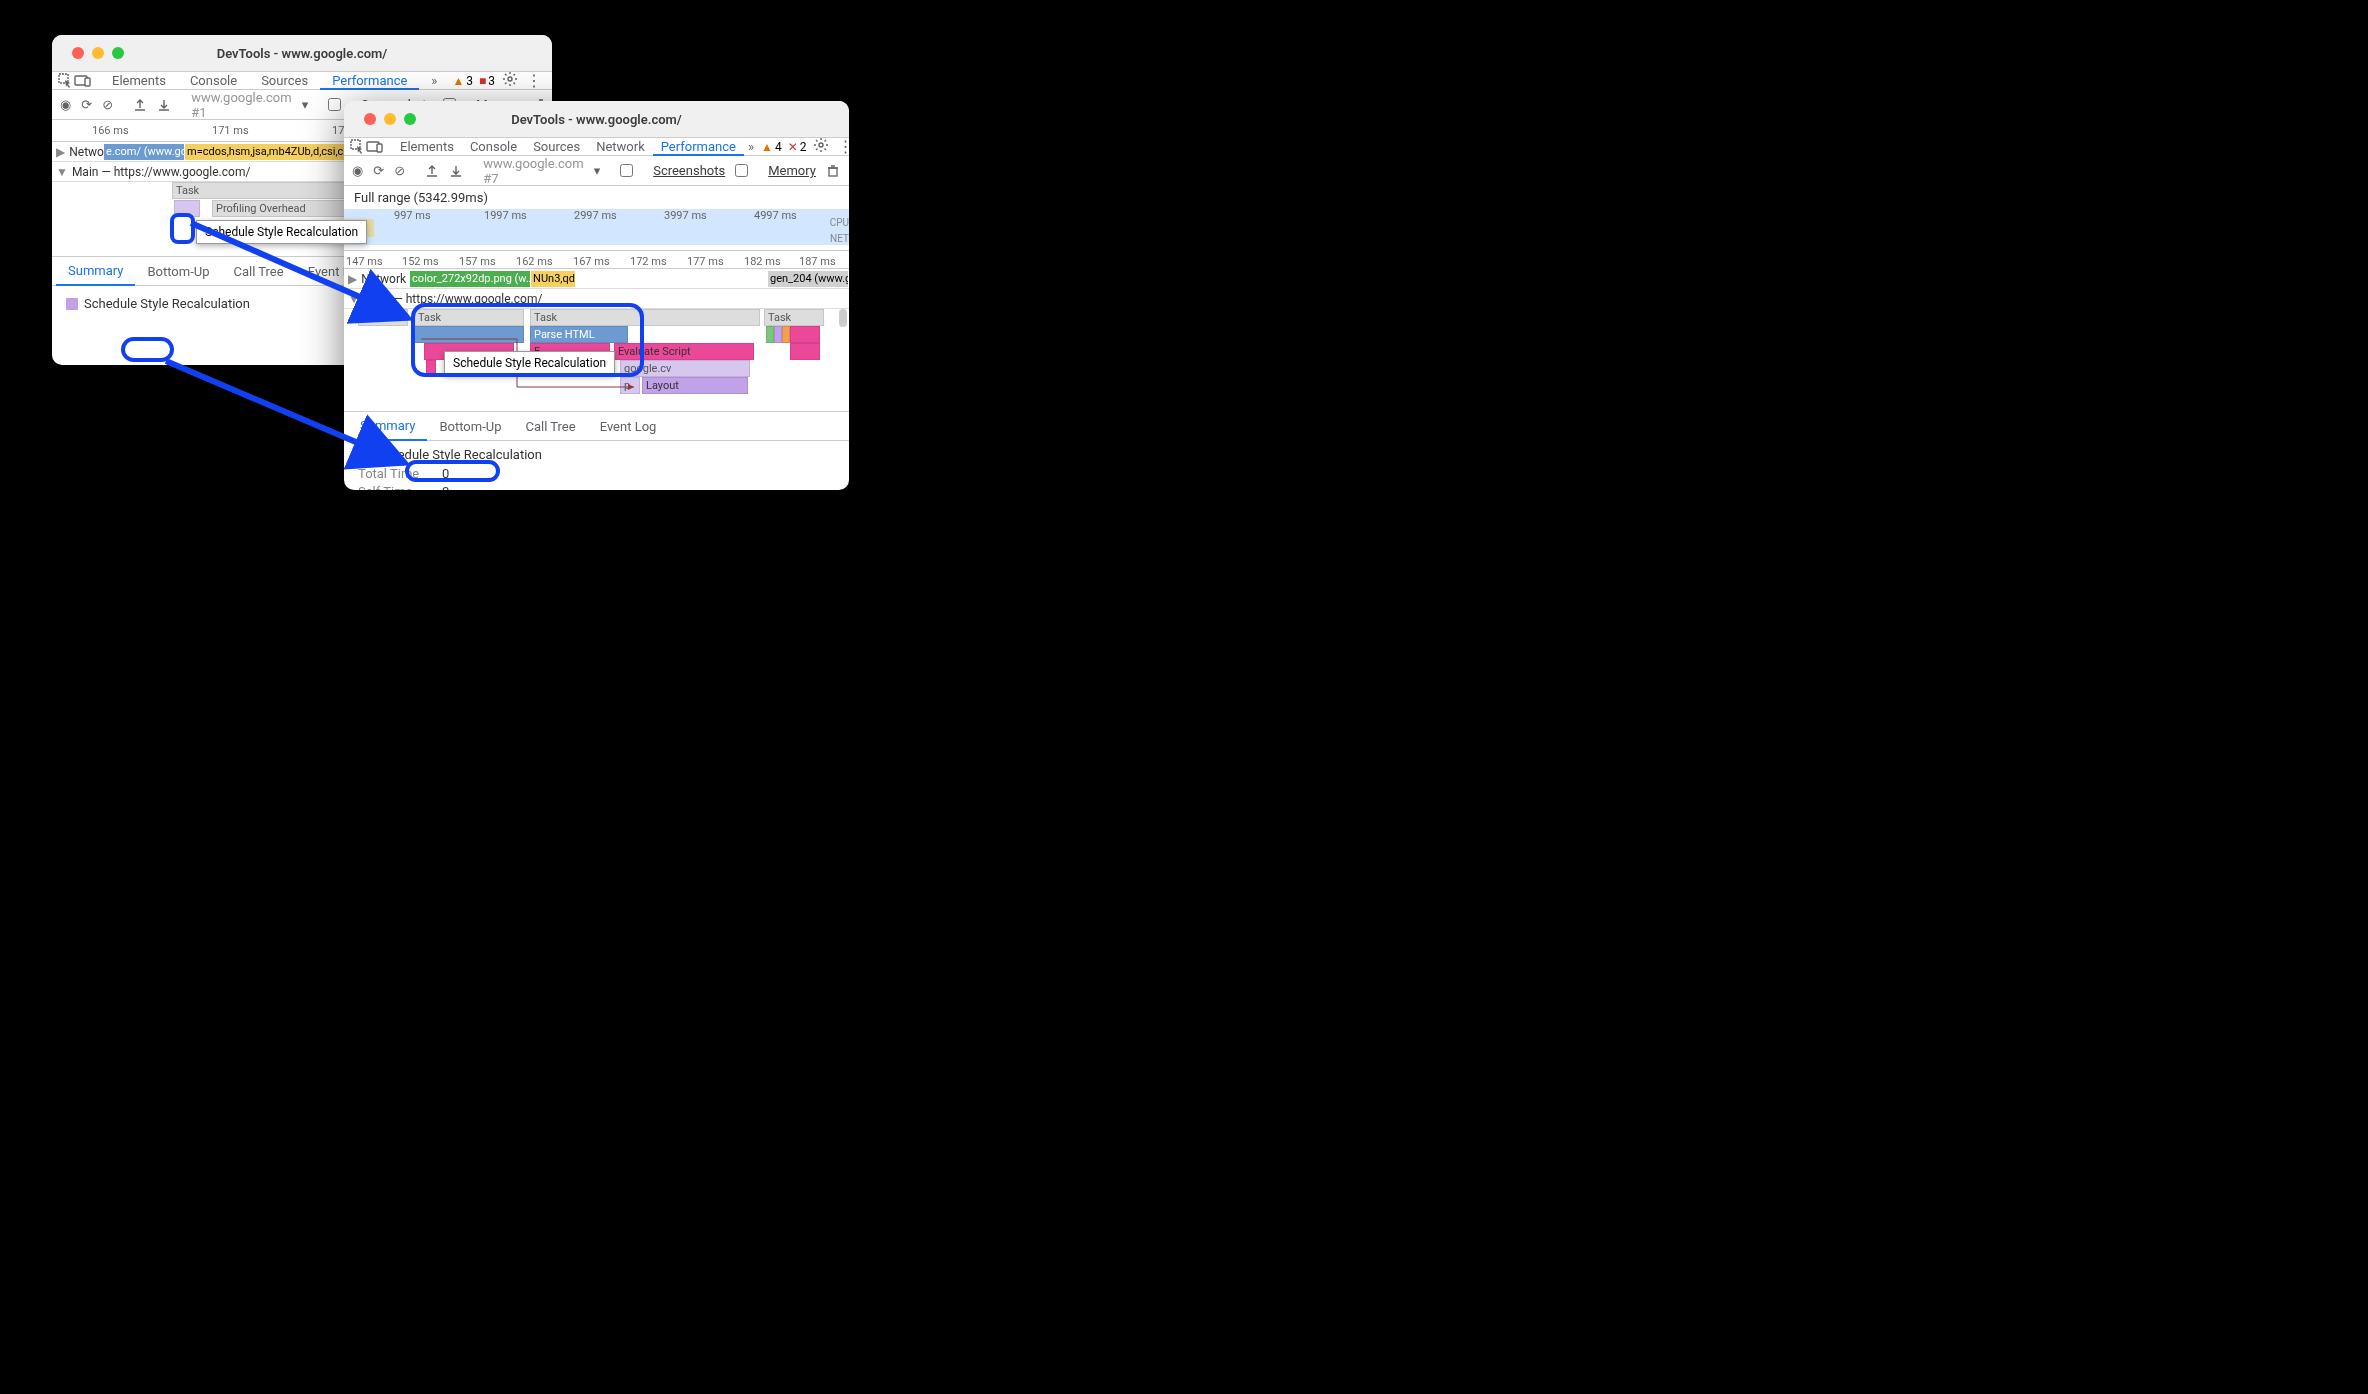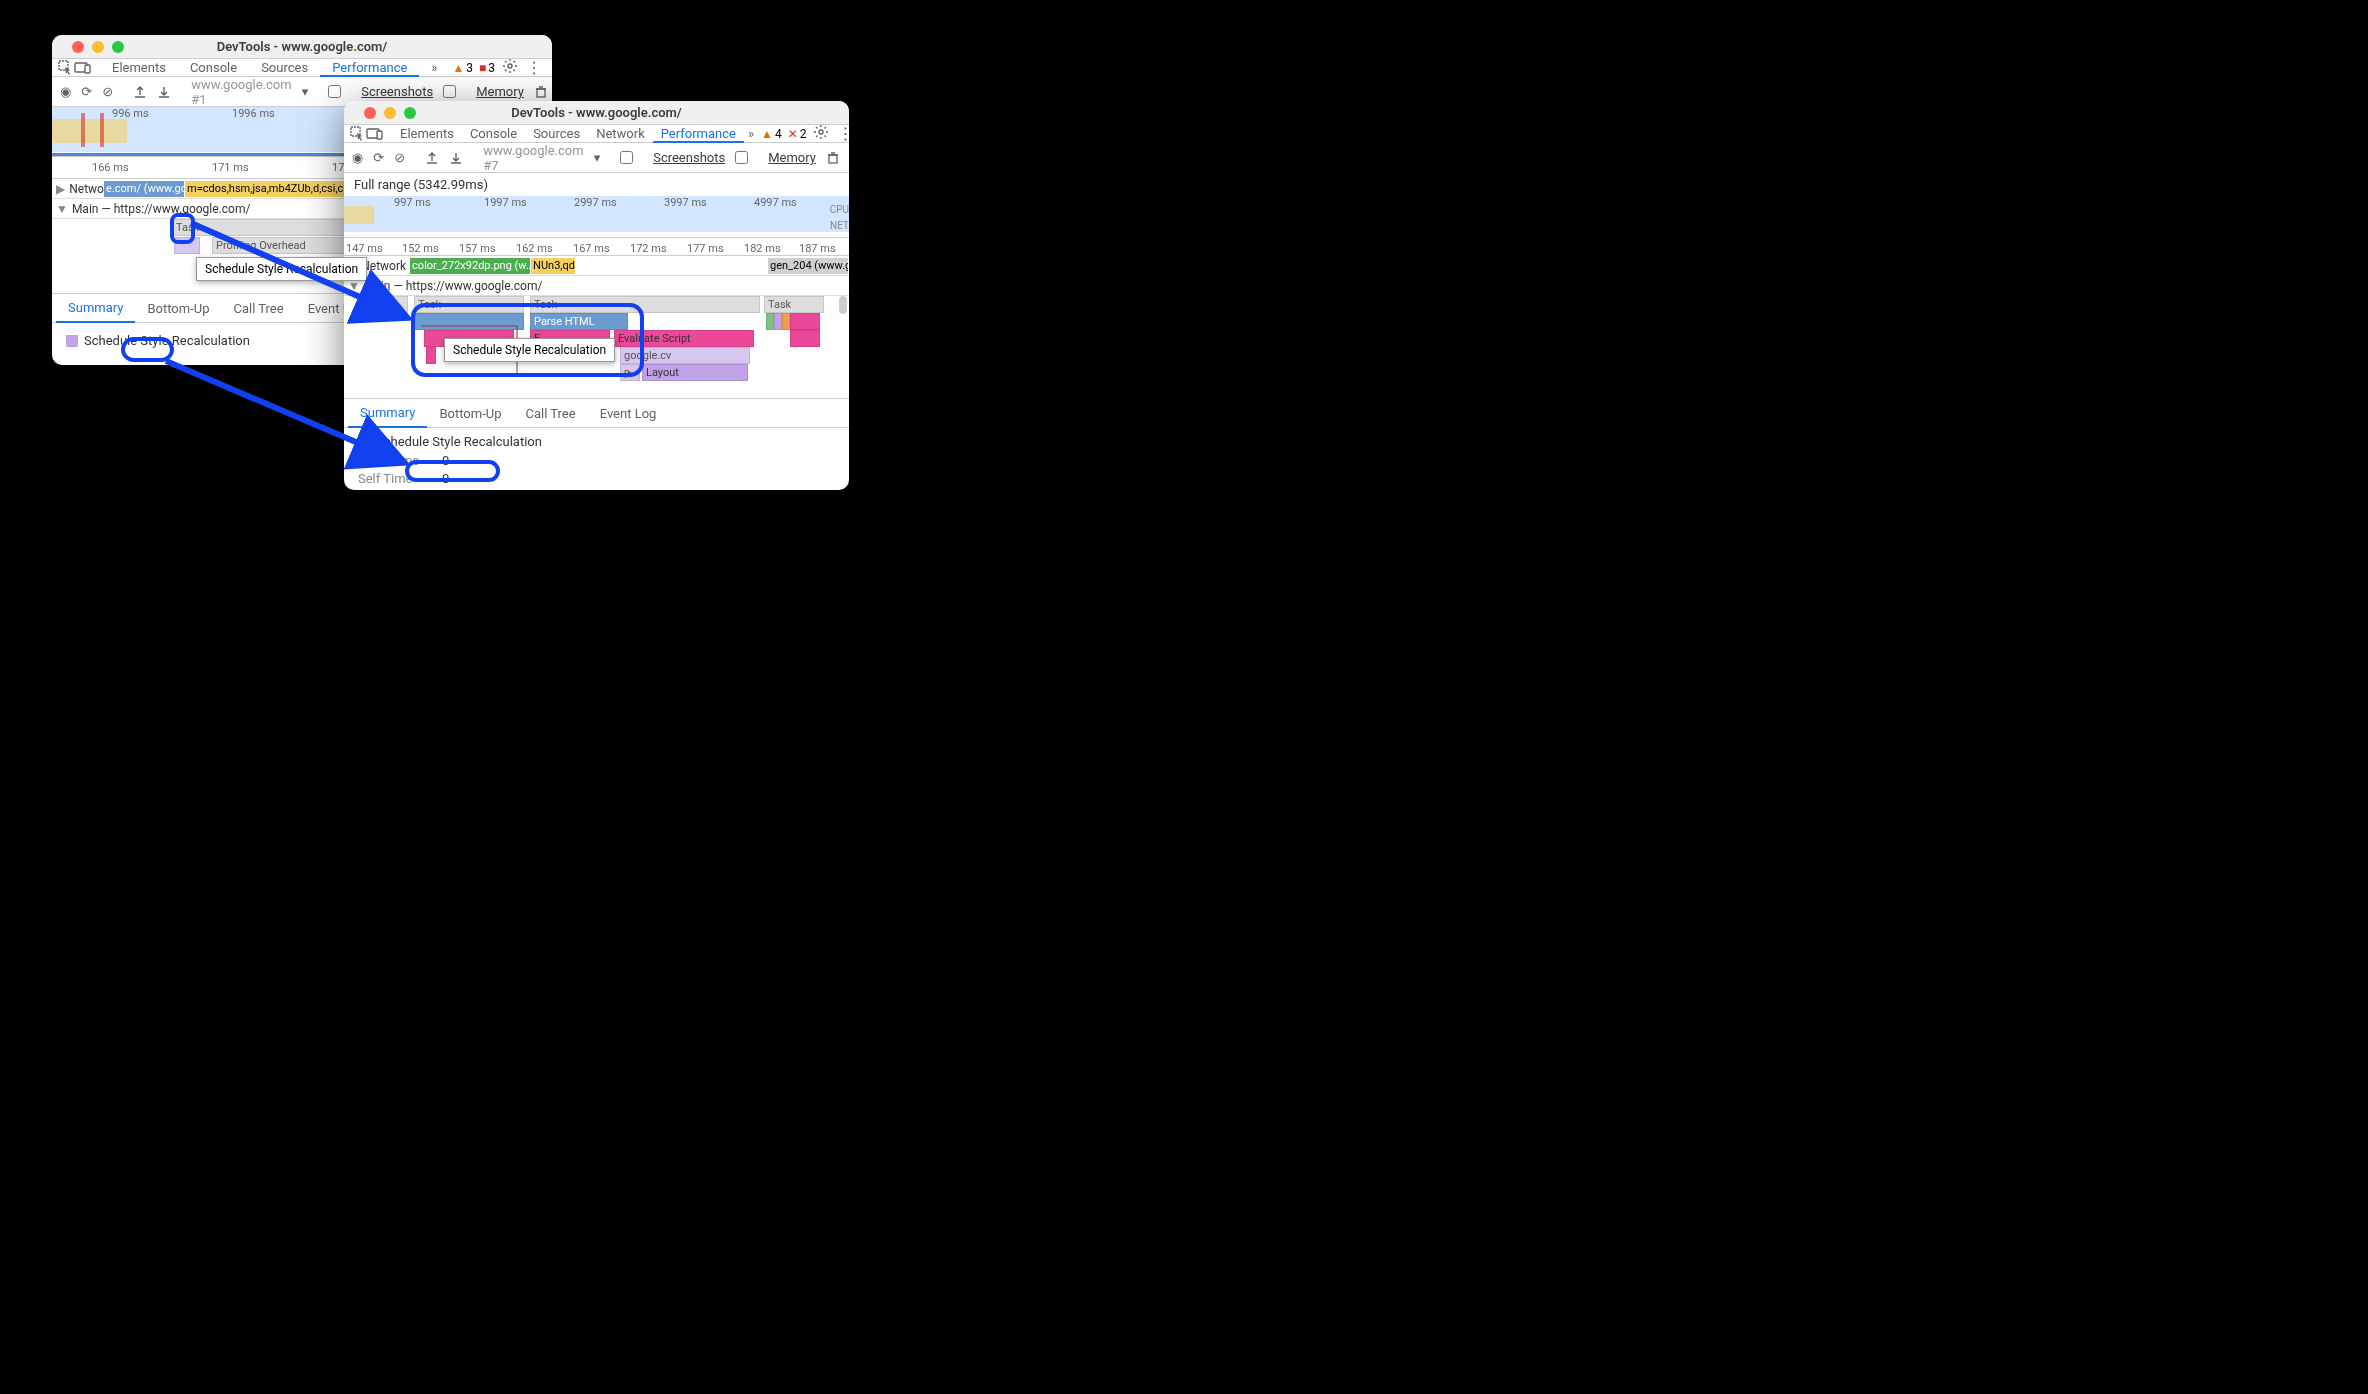--- a/index.html
+++ b/index.html
@@ -8,21 +8,21 @@
 .window {
   position: absolute;
   background: #fff;
   border-radius: 10px;
   box-shadow: 0 10px 40px rgba(0,0,0,0.5);
   overflow: hidden;
 }
 
 .titlebar {
   background: #f0f0f0;
-  height: 24px;
+  height: 37px;
   display: flex;
   align-items: center;
   padding: 0 20px;
   position: relative;
   border-bottom: 1px solid #ccc;
 }
 .traffic { display:flex; gap:8px; }
 .traffic .dot { width:12px; height:12px; border-radius:50%; }
 .dot.red{background:#ff5f57} .dot.yellow{background:#febc2e} .dot.green{background:#28c840}
 .titlebar .title { position:absolute; left:0; right:0; text-align:center; font-size:13px; font-weight:600; color:#3c3c3c; pointer-events:none;}
@@ -198,30 +198,20 @@
         </svg>
       </span>
     <span class="ico end">
         <svg width="16" height="16" viewBox="0 0 16 16">
           <circle cx="8" cy="8" r="2" fill="none" stroke="#5f6368" stroke-width="1.4"></circle>
           <path d="M8 1v2M8 13v2M1 8h2M13 8h2M3 3l1.5 1.5M11.5 11.5L13 13M13 3l-1.5 1.5M4.5 11.5L3 13" stroke="#5f6368" stroke-width="1.4"></path>
         </svg>
       </span>
   </div>
 
-  <div class="minimap">
-    <div class="minibar" style="left:0;top:0;width:500px;height:45px;"></div>
-    <div class="minibar" style="left:0;top:12px;width:75px;height:24px;background:#f5d060;"></div>
-    <div class="minibar" style="left:29px;top:6px;width:4px;height:34px;background:#d93025;"></div>
-    <div class="minibar" style="left:48px;top:6px;width:4px;height:34px;background:#d93025;"></div>
-    <span class="minitxt" style="left:60px;top:0;">996 ms</span>
-    <span class="minitxt" style="left:180px;top:0;">1996 ms</span>
-    <span class="minitxt" style="left:300px;top:0;">2996 ms</span>
-    <div style="position:absolute;left:0;bottom:0;width:500px;height:3px;background:#5089d8;"></div>
-  </div>
 
   <div class="ruler">
     <span class="tick" style="left:40px;">166 ms</span>
     <span class="tick" style="left:160px;">171 ms</span>
     <span class="tick" style="left:280px;">176 ms</span>
   </div>
 
   <div class="netrow">
     <span class="arrow">▶</span>
     <span class="label">Network</span>

